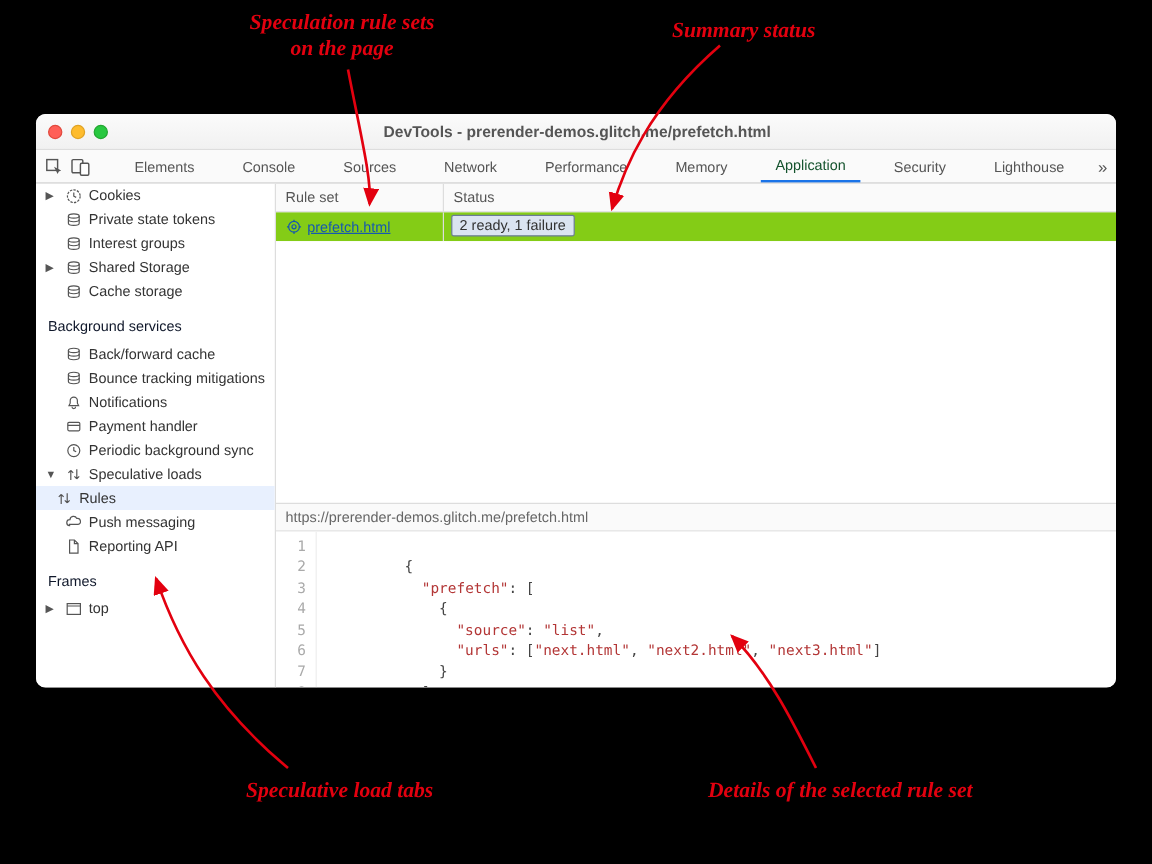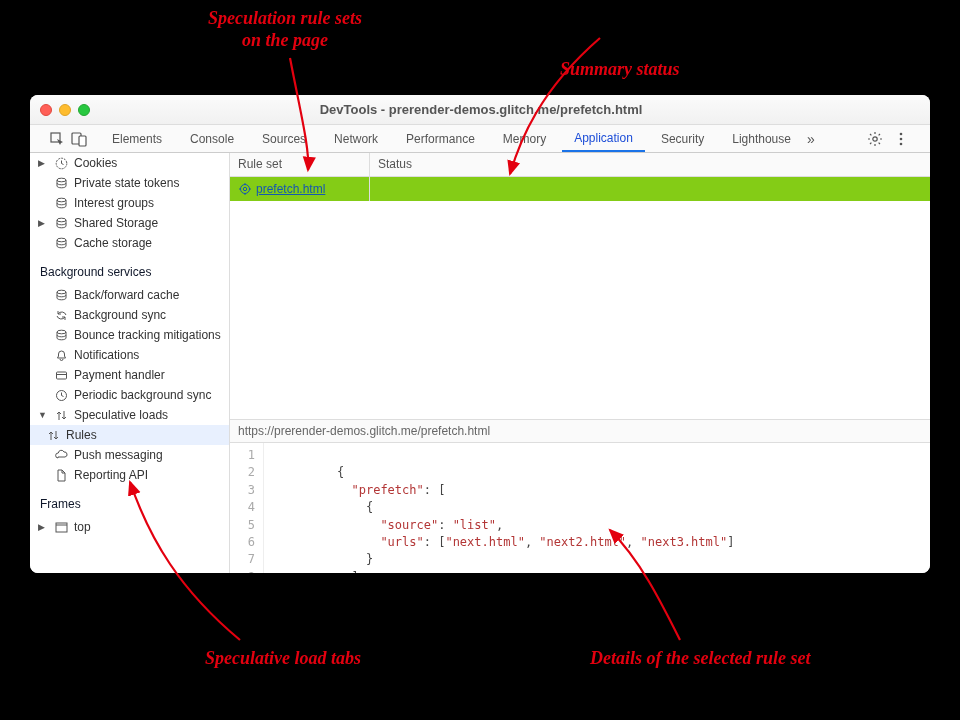--- a/index.html
+++ b/index.html
@@ -36,35 +36,35 @@
   .tl-close { background:#ff5f57; border:1px solid #e1493d; }
   .tl-min   { background:#febc2e; border:1px solid #e0a325; }
   .tl-max   { background:#28c840; border:1px solid #24a732; }
   .wintitle { flex:1; text-align:center; font-size:13px; color:#555; font-weight:600; }
   .tabbar {
     height: 28px;
     display:flex;
     align-items:center;
     border-bottom:1px solid #ccc;
     background:#fafafa;
-    padding:0 18px;
-    gap:4px;
+    padding:0 6px;
+    gap:16px;
   }
   .tabbar .device-icons { display:flex; gap:4px; margin-right:8px; }
   .tabbar .device-icons span { width:18px; height:18px; display:flex; align-items:center; justify-content:center; color:#555; }
   .tabbar .tab {
     padding:0 12px;
     height:100%;
     display:flex;
     align-items:center;
     color:#555;
     font-size:12px;
     cursor:pointer;
   }
-  .tabbar .tab.active { color:#1d4ed8; border-bottom:2px solid #1a73e8; }
+  .tabbar .tab.active { color:#14532d; border-bottom:2px solid #1a73e8; }
   .tabbar .spacer { flex:1; }
   .tabbar .rbtn { width:22px; height:22px; display:flex; align-items:center; justify-content:center; color:#555; cursor:pointer; }
   .chev { font-size:14px; color:#555; }
   .body { flex:1; display:flex; overflow:hidden; }
   .sidebar {
     width: 200px;
     border-right:1px solid #ddd;
     overflow:auto;
     background:#fff;
     font-size:12px;
@@ -274,29 +274,20 @@
               <ellipse cx="6.5" cy="3" rx="4.5" ry="1.8" fill="none" stroke="#555"></ellipse>
               <path d="M2 3v6c0 1 2 1.8 4.5 1.8S11 10 11 9V3" fill="none" stroke="#555"></path>
               <path d="M2 6c0 1 2 1.8 4.5 1.8S11 7 11 6" fill="none" stroke="#555"></path>
             </svg>
           </span>
         <span>Back/forward cache</span>
       </div>
       <div class="item">
         <span class="ic">
             <svg width="13" height="13" viewBox="0 0 13 13">
-              <path d="M3 5a4.5 4.5 0 0 1 8 1M10 8a4.5 4.5 0 0 1-8-1" stroke="#555" fill="none"></path>
-              <path d="M3 2v3h3M10 11V8H7" stroke="#555" fill="none"></path>
-            </svg>
-          </span>
-        <span>Background sync</span>
-      </div>
-      <div class="item">
-        <span class="ic">
-            <svg width="13" height="13" viewBox="0 0 13 13">
               <ellipse cx="6.5" cy="3" rx="4.5" ry="1.8" fill="none" stroke="#555"></ellipse>
               <path d="M2 3v6c0 1 2 1.8 4.5 1.8S11 10 11 9V3" fill="none" stroke="#555"></path>
               <path d="M2 6c0 1 2 1.8 4.5 1.8S11 7 11 6" fill="none" stroke="#555"></path>
             </svg>
           </span>
         <span>Bounce tracking mitigations</span>
       </div>
       <div class="item">
         <span class="ic">
             <svg width="13" height="13" viewBox="0 0 13 13">
@@ -379,20 +370,23 @@
       <div class="panel-row">
         <div class="col1">
           <span class="ic">
             <svg width="12" height="12" viewBox="0 0 12 12">
                 <circle cx="6" cy="6" r="4.5" fill="none" stroke="#1558b0"></circle>
                 <circle cx="6" cy="6" r="1.7" fill="none" stroke="#1558b0"></circle>
                 <path d="M6 0v2M6 10v2M0 6h2M10 6h2" stroke="#1558b0"></path>
               </svg>
           </span>
           <span class="link">prefetch.html</span>
+        </div>
+        <div class="col2">
+          <span class="status-badge">2 ready, 1 failure</span>
         </div>
       </div>
       <div class="panel-gap"></div>
       <div class="url-bar">https://prerender-demos.glitch.me/prefetch.html</div>
       <div class="code-pane">
         <div class="gutter">
 <span style="display: block;">1</span>
 <span style="display: block;">2</span>
 <span style="display: block;">3</span>
 <span style="display: block;">4</span>
@@ -411,21 +405,21 @@
              }
            ]
          }</div>
       </div>
     </div>
   </div>
 </div>
 
 <div class="ann-layer">
   <div class="ann-text" style="left:180px; top:8px; width:210px;">Speculation rule sets<br>on the page</div>
-  <div class="ann-text" style="left:560px; top:15px;margin-top:44px;">Summary status</div>
+  <div class="ann-text" style="left:560px; top:15px;">Summary status</div>
   <div class="ann-text" style="left:205px; top:648px;">Speculative load tabs</div>
   <div class="ann-text" style="left:590px; top:648px;">Details of the selected rule set</div>
 
   <svg class="arrows">
     <defs>
       <marker id="ah" markerWidth="8" markerHeight="8" refX="6" refY="3" orient="auto">
         <path d="M0,0 L7,3 L0,6 z" fill="#e3000f"></path>
       </marker>
     </defs>
 

